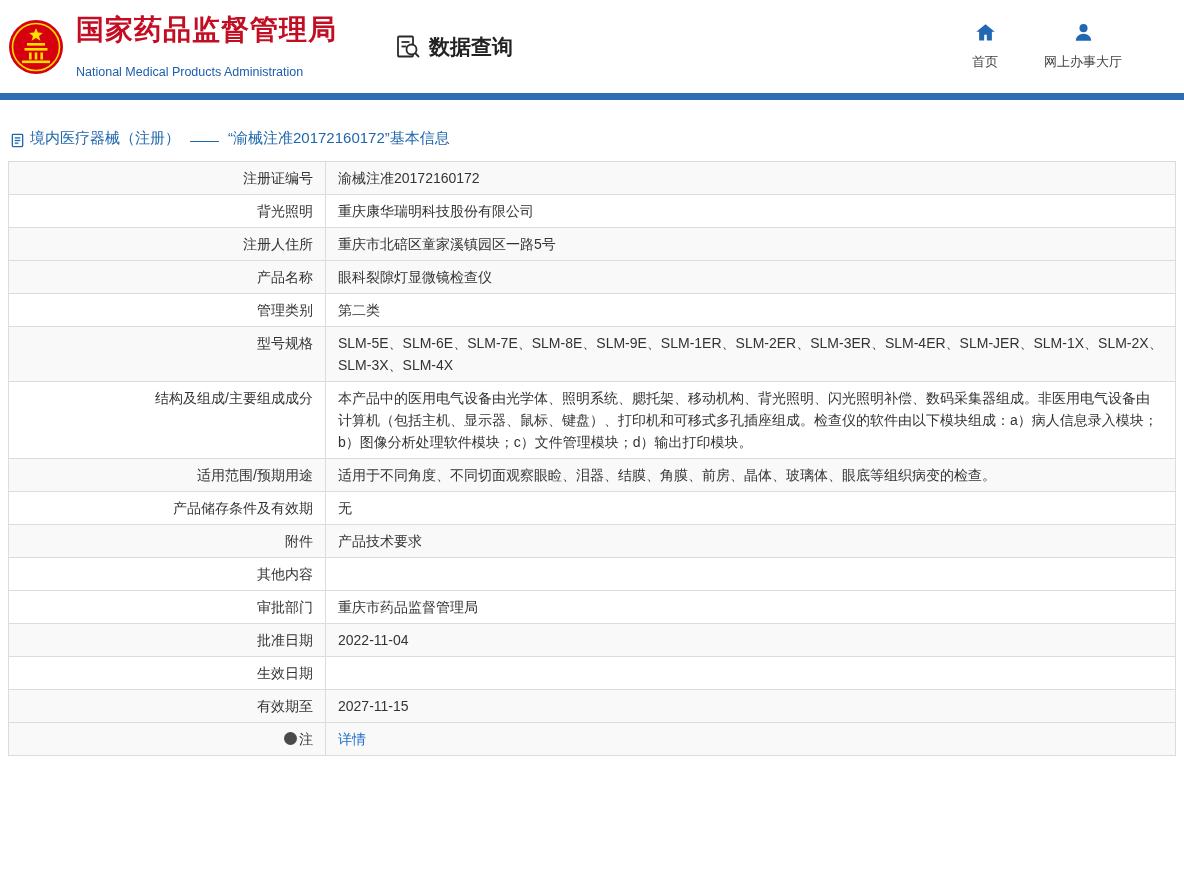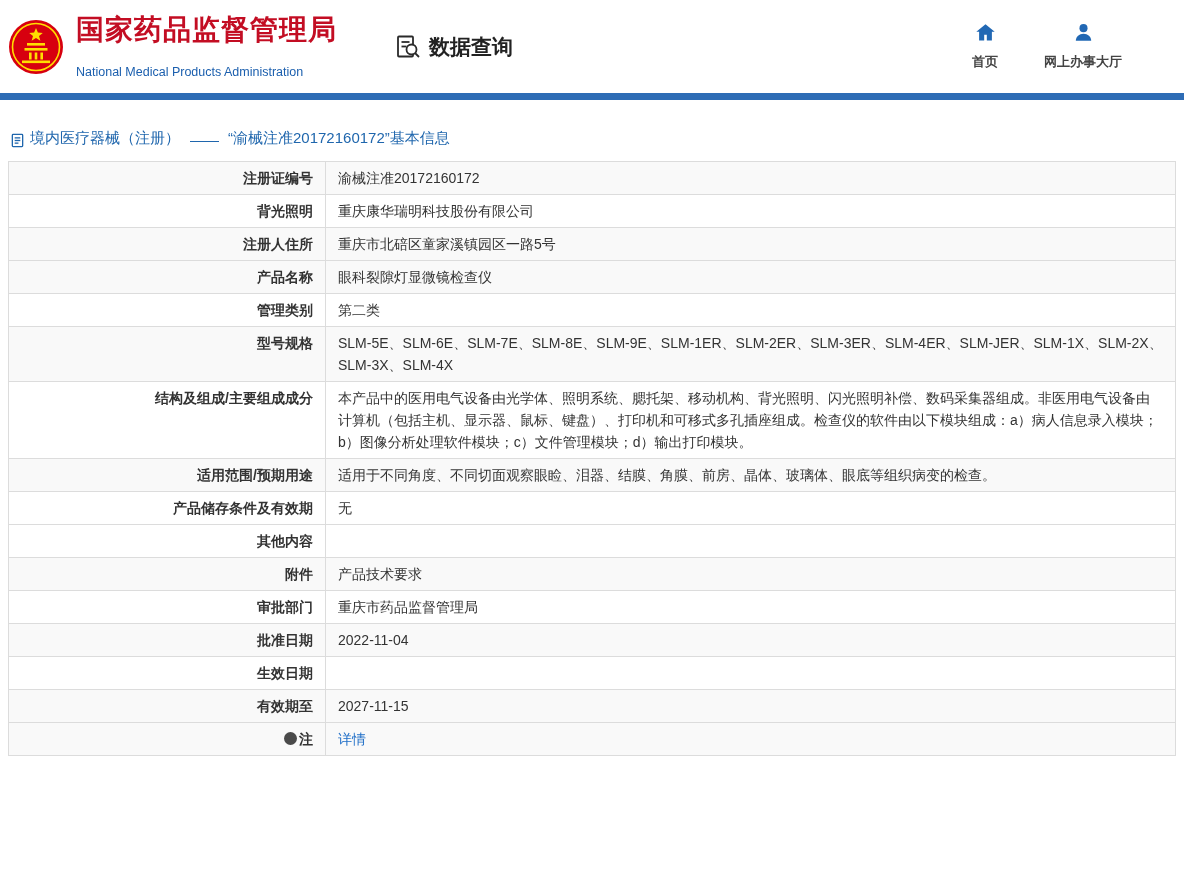--- a/index.html
+++ b/index.html
@@ -11,36 +11,36 @@
   }
   
   .header { display:flex; align-items:center; height:93px; padding:0 16px 0 8px; background:#fff; }
   .logo { width:56px; height:56px; flex:none; margin-right:12px; }
   .org-block { display:flex; flex-direction:column; }
   .org-cn { font-size:28px; font-weight:bold; color:#c30d23; letter-spacing:1px; line-height:1.15; }
   .org-en { font-size:12.5px; color:#1b5fae; margin-top:19px; }
   .query-block { display:flex; align-items:center; margin-left:58px;font-weight:bold; }
   .query-icon { width:27px; height:27px; margin-right:7px; }
   .query-label { font-size:21px; color:#222; }
-  .top-nav { margin-left:auto; display:flex; gap:46px; padding-right:46px;font-weight:bold; }
+  .top-nav { margin-left:auto; display:flex; gap:46px; padding-right:46px; }
   .nav-item { display:flex; flex-direction:column; align-items:center; cursor:pointer; }
   .nav-item svg { width:21px; height:21px; }
   .nav-label { font-size:13px; color:#444; margin-top:6px; white-space:nowrap; }
   
   .blue-bar { height:7px; background:#2e6cb5; }
   
   .breadcrumb { display:flex; align-items:flex-end; padding:29px 8px 13px 10px; font-size:15px; color:#1f66ad; }
   .crumb-icon { width:15px; height:15px; margin-right:5px; flex:none; }
   .crumb-sep { margin:0 10px; letter-spacing:-1px; }
   
   .info-table { margin:0 8px; border:1px solid #dcdcdc; border-bottom:none; }
   .row { display:flex; border-bottom:1px solid #dcdcdc; background:#fff; }
   .row.alt { background:#f9f9f9; }
   .cell { padding:5px 12px; font-size:14px; line-height:22px; }
-  .cell.label { width:317px; flex:none; text-align:right; border-right:1px solid #dcdcdc; color:#333;font-weight:bold; }
+  .cell.label { width:317px; flex:none; text-align:right; border-right:1px solid #dcdcdc; color:#333; }
   .cell.value { flex:1; white-space:pre-wrap; word-break:break-all; }
   .note-dot { display:inline-block; width:13px; height:13px; border-radius:50%;
               background:#4a4a4a; vertical-align:-1px; margin-right:2px; }
   a.detail { color:#1f6ec7; text-decoration:none; cursor:pointer; }
 </style>
 </head>
 <body>
 
 <div class="header">
 
@@ -144,27 +144,27 @@
 b）图像分析处理软件模块；c）文件管理模块；d）输出打印模块。</div>
     </div>
     <div class="row alt">
       <div class="cell label">适用范围/预期用途</div>
       <div class="cell value">适用于不同角度、不同切面观察眼睑、泪器、结膜、角膜、前房、晶体、玻璃体、眼底等组织病变的检查。</div>
     </div>
     <div class="row">
       <div class="cell label">产品储存条件及有效期</div>
       <div class="cell value">无</div>
     </div>
+    <div class="row alt">
+      <div class="cell label">附件</div>
+      <div class="cell value">产品技术要求</div>
+    </div>
     <div class="row">
       <div class="cell label">其他内容</div>
       <div class="cell value"></div>
-    </div>
-    <div class="row alt">
-      <div class="cell label">附件</div>
-      <div class="cell value">产品技术要求</div>
     </div>
     <div class="row">
       <div class="cell label">审批部门</div>
       <div class="cell value">重庆市药品监督管理局</div>
     </div>
     <div class="row alt">
       <div class="cell label">批准日期</div>
       <div class="cell value">2022-11-04</div>
     </div>
     <div class="row">

